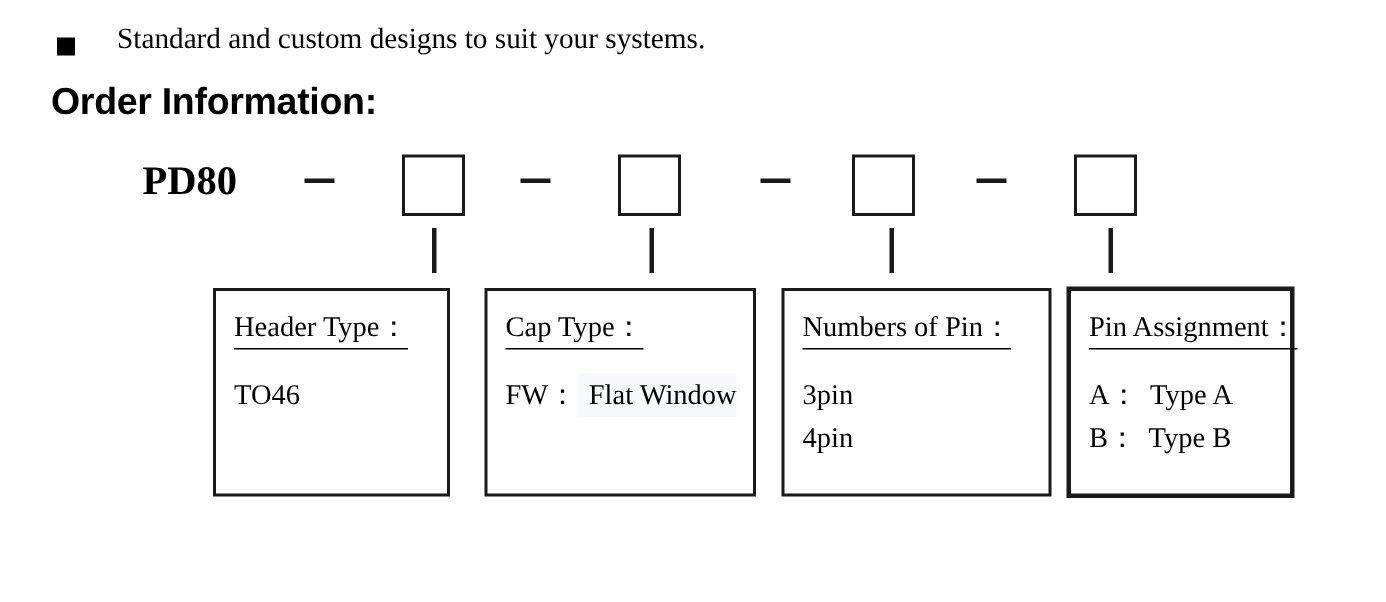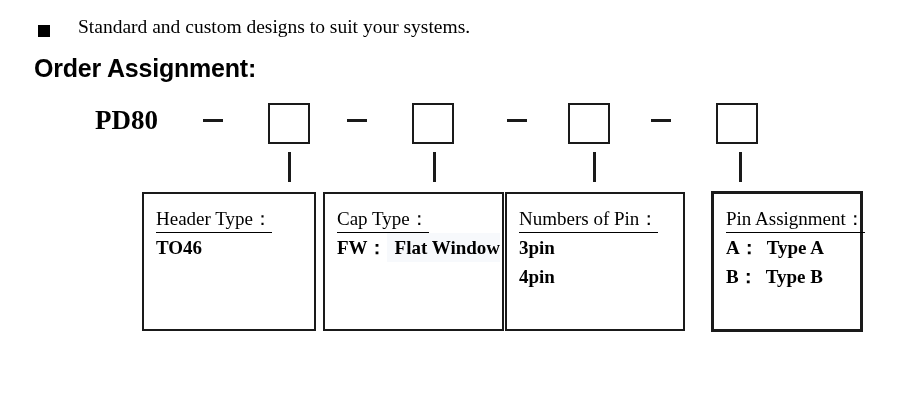--- a/index.html
+++ b/index.html
@@ -117,22 +117,21 @@
   }
   .legend-title {
     display: inline-block;
     font-size: 19px;
     line-height: 27px;
     border-bottom: 1.5px solid #000000;
     padding-bottom: 0px;
     white-space: nowrap;
   }
   .legend-lines {
-    margin-top: 0;
-    font-weight: bold;
+    margin-top: 16px;
   }
   .legend-line {
     font-size: 19px;
     line-height: 29px;
     white-space: nowrap;
   }
   .legend-line .code {
     display: inline-block;
   }
   .legend-line .val {
@@ -144,21 +143,21 @@
   }
 </style>
 </head>
 <body>
 
 <div class="bullet-row">
   <span class="bullet-marker"></span>
   <span class="bullet-text">Standard and custom designs to suit your systems.</span>
 </div>
 
-<div class="section-heading">Order Assignment:</div>
+<div class="section-heading">Order Information:</div>
 
 <div class="code-line">
   <span class="code-prefix">PD80</span>
 
   <span class="code-dash" style="left:203px;" aria-label="–"></span>
   <span class="code-slot" style="left:268px;"></span>
 
   <span class="code-dash" style="left:347px;" aria-label="–"></span>
   <span class="code-slot" style="left:412px;"></span>
 
@@ -167,39 +166,39 @@
 
   <span class="code-dash" style="left:651px;" aria-label="–"></span>
   <span class="code-slot" style="left:716px;"></span>
 </div>
 
 <span class="connector" style="left:288px;"></span>
 <span class="connector" style="left:433px;"></span>
 <span class="connector" style="left:593px;"></span>
 <span class="connector" style="left:739px;"></span>
 
-<div class="legend-box" style="left:142px; width:174px;">
+<div class="legend-box" style="left:142px; width:158px;">
   <div class="legend-title">Header Type：</div>
   <div class="legend-lines">
     <div class="legend-line">
       <span class="code">TO46</span>
     </div>
   </div>
 </div>
 
 <div class="legend-box" style="left:323px; width:181px;">
   <div class="legend-title">Cap Type：</div>
   <div class="legend-lines">
     <div class="legend-line">
       <span class="code">FW：</span><span class="val hl">Flat Window</span>
     </div>
   </div>
 </div>
 
-<div class="legend-box" style="left:505px; width:180px;">
+<div class="legend-box" style="left:521px; width:180px;">
   <div class="legend-title">Numbers of Pin：</div>
   <div class="legend-lines">
     <div class="legend-line">
       <span class="code">3pin</span>
     </div>
     <div class="legend-line">
       <span class="code">4pin</span>
     </div>
   </div>
 </div>

